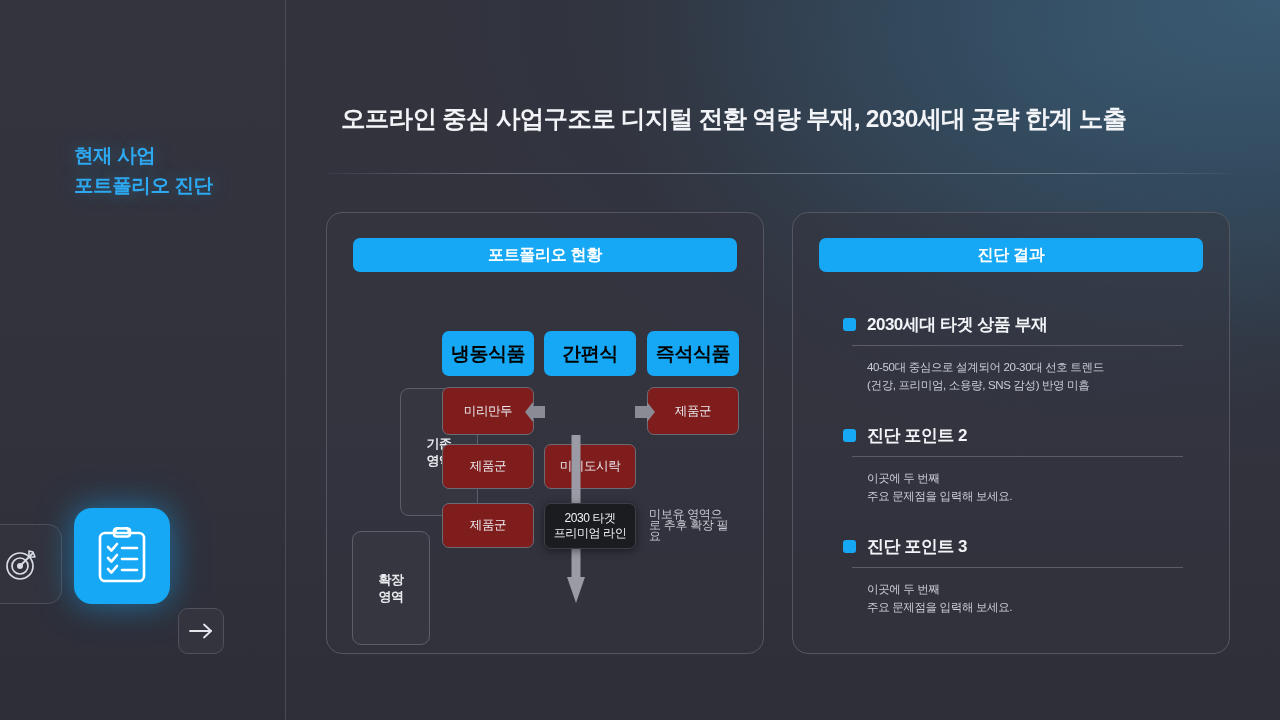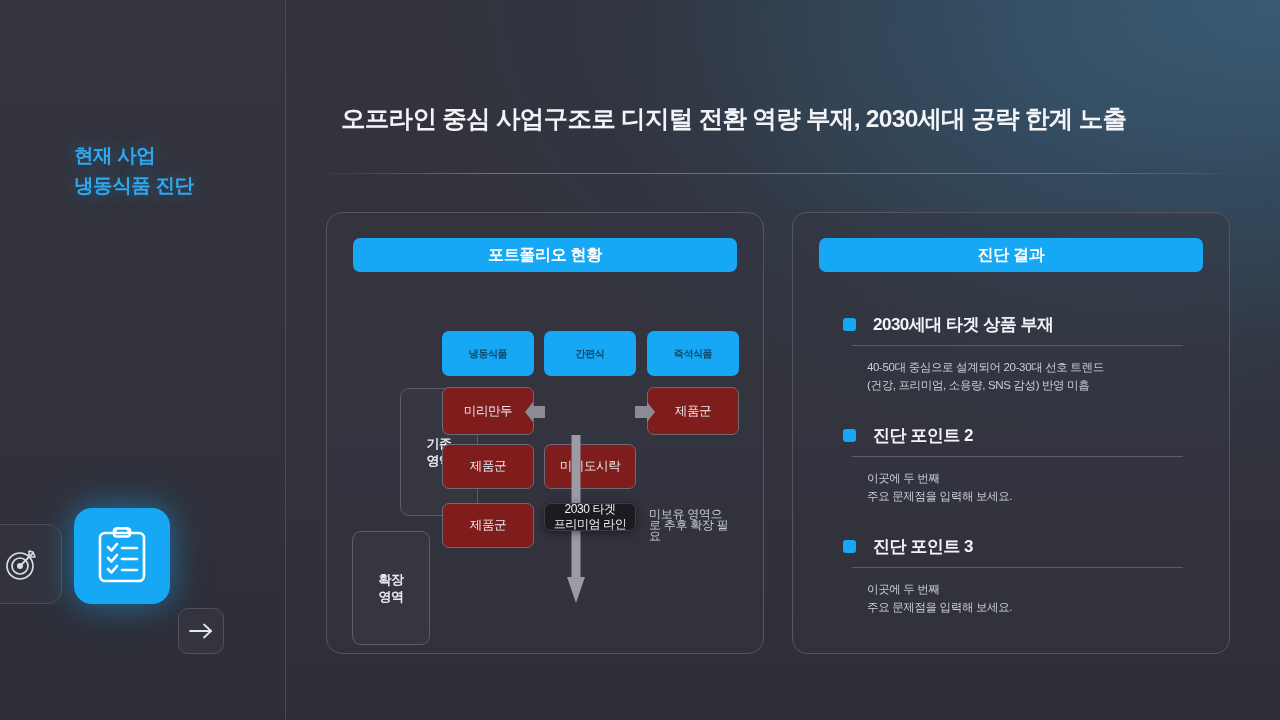--- a/index.html
+++ b/index.html
@@ -82,80 +82,80 @@
     background:linear-gradient(to right, rgba(150,165,180,0.05), rgba(150,165,180,0.55) 18%, rgba(150,165,180,0.55) 82%, rgba(150,165,180,0.05));
   }
 
   
   .panel {
     position:absolute; border:1px solid #55565f; border-radius:16px;
     background:rgba(53,54,64,0.45);
     padding-left:20px;
   }
   #panel-left  { left:326px; top:212px; width:438px; height:442px; }
-  #panel-right { left:792px; top:212px; width:438px; height:442px;border-radius:15px; }
+  #panel-right { left:792px; top:212px; width:438px; height:442px; }
   .panel-header {
     position:absolute; left:26px; right:26px; top:25px; height:34px;
     background:#16a8f5; border-radius:7px;
     display:flex; align-items:center; justify-content:center;
     color:#fff; font-size:16px; font-weight:bold; letter-spacing:-0.3px;
   }
 
   
   #diagram { position:absolute; left:0; top:0; width:438px; height:442px; }
   .dbox {
     position:absolute; border:1px solid #6a6b74; border-radius:7px;
     background:#7f1d1d;
     display:flex; align-items:center; justify-content:center; text-align:center;
     color:#e9ebef; font-size:12.5px; letter-spacing:-0.4px; line-height:15px;
   }
   .dbox.cat {
     background:#35363f; border-color:#5d5e67; border-radius:9px;
     font-weight:bold; font-size:13px; line-height:17px;
   }
   .dbox.blue {
-    background:#16a8f5; border:none; color:#0c4a6e;
-    font-weight:bold; font-size:10px;
+    background:#16a8f5; border:none; color:#000000;
+    font-weight:bold; font-size:19px;
   }
   .dbox.dark {
     background:#1b1c20; border-color:#3d3e46; color:#f0f2f5;
     font-size:12px; line-height:15px; z-index:3;
     box-shadow:0 2px 8px rgba(0,0,0,0.45);
   }
   .arrow-h { position:absolute; z-index:2; }
   #down-arrow { position:absolute; left:581px; top:434px; width:18px; height:170px; z-index:1; }
   #note {
     position:absolute; left:648px; top:508px; width:80px;
     color:#c8cbd2; font-size:12px; line-height:11px; letter-spacing:-0.3px;
   }
 
   
   .diag-item { position:absolute; left:843px; width:340px; }
-  .diag-head { display:flex; align-items:center; gap:17px; }
+  .diag-head { display:flex; align-items:center; gap:11px; }
   .diag-dot { width:13px; height:13px; background:#16a8f5; border-radius:3px; flex:none; }
   .diag-title { font-size:17px; font-weight:bold; color:#f2f4f7; letter-spacing:-0.5px; }
   .diag-rule { height:1px; background:#5b5c66; margin:9px 0 0 9px; }
   .diag-body {
     margin:12px 0 0 24px; font-size:11.5px; line-height:18px;
     color:#cbced6; letter-spacing:-0.35px;
   }
 </style>
 </head>
 <body>
 
 <div id="bg-base"></div>
 <div id="bg-tint"></div>
 <div id="bg-bottom"></div>
 
 <div id="sidebar">
 
 
   <div id="sidebar-title">
     <div>현재 사업</div>
-    <div>냉동식품 진단</div>
+    <div>포트폴리오 진단</div>
   </div>
 
   <div class="nav-btn" id="nav-target">
     <svg width="40" height="40" viewBox="0 0 40 40">
       <circle cx="18" cy="22" r="13" fill="none" stroke="#d9dce2" stroke-width="1.7"></circle>
       <circle cx="18" cy="22" r="8" fill="none" stroke="#d9dce2" stroke-width="1.7"></circle>
       <circle cx="18" cy="22" r="3" fill="#d9dce2"></circle>
       <path d="M18 22 L31 9" stroke="#d9dce2" stroke-width="1.8" fill="none" stroke-linecap="round"></path>
       <path d="M27 7 L27 13 L33 13 L31 8 Z" fill="none" stroke="#d9dce2" stroke-width="1.6" stroke-linejoin="round"></path>
     </svg>
@@ -212,21 +212,21 @@
       <path d="M2 6 L2 18 L14 18 L14 22 L22 12 L14 2 L14 6 Z" fill="#8a8b94"></path>
     </svg>
 
     <div class="dbox" style="left:115px; top:174px; width:92px; height:48px;">미리만두</div>
     <div class="dbox" style="left:320px; top:174px; width:92px; height:48px;">제품군</div>
 
     <div class="dbox" style="left:115px; top:231px; width:92px; height:45px;">제품군</div>
     <div class="dbox" style="left:217px; top:231px; width:92px; height:45px;">미리도시락</div>
 
     <div class="dbox" style="left:115px; top:290px; width:92px; height:45px;">제품군</div>
-    <div class="dbox dark" style="left:217px; top:290px; width:92px; height:28px; white-space:pre-line;">2030 타겟
+    <div class="dbox dark" style="left:217px; top:290px; width:92px; height:46px; white-space:pre-line;">2030 타겟
 프리미엄 라인</div>
   </div>
 
   <div id="note" style="left:322px; top:296px;">미보유 영역으로
 추후 확장 필요</div>
 </div>
 
 <div class="panel" id="panel-right">
   <div class="panel-header">진단 결과</div>
 </div>

